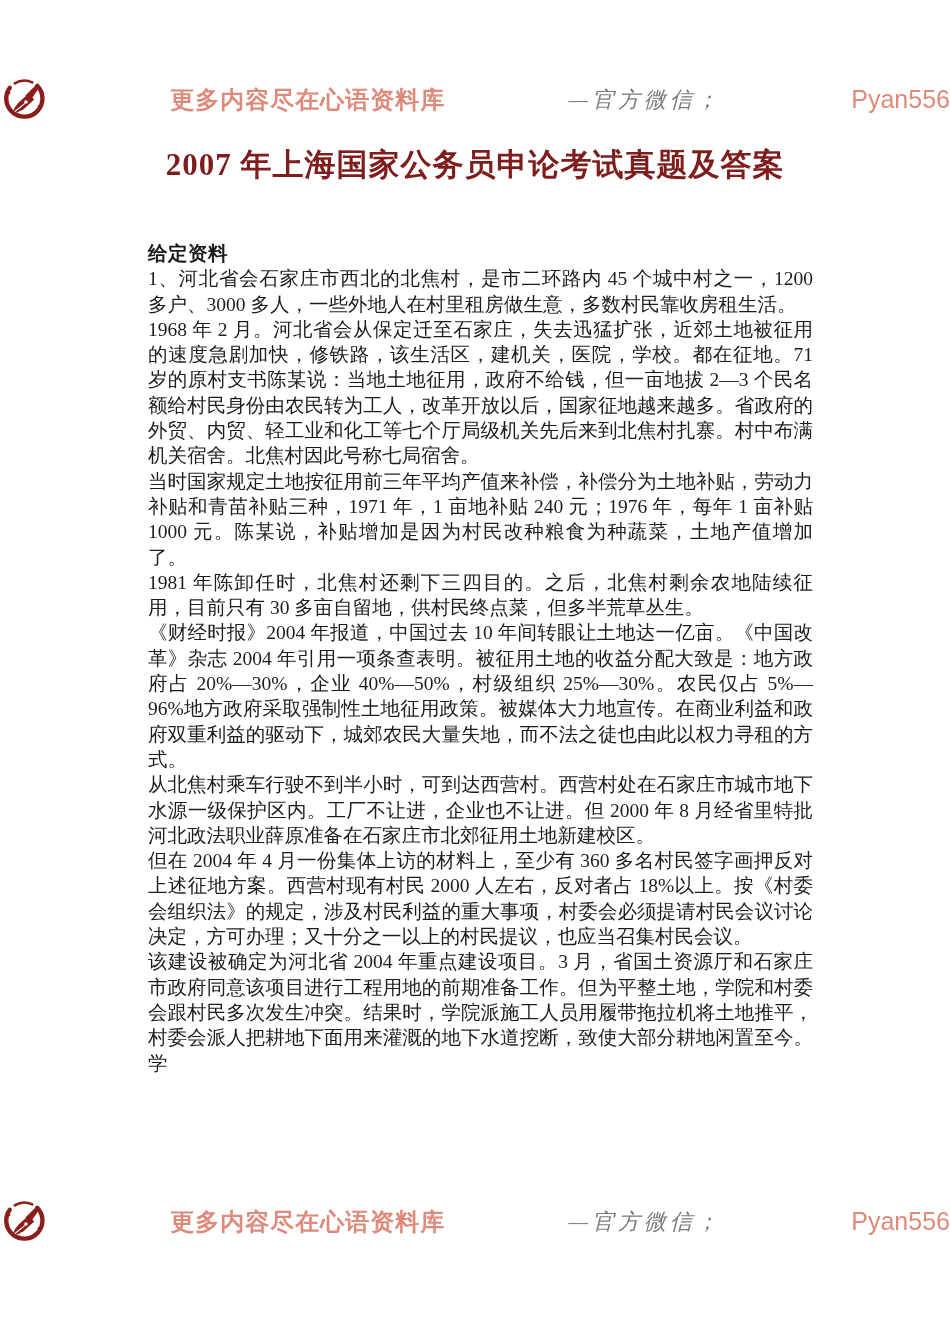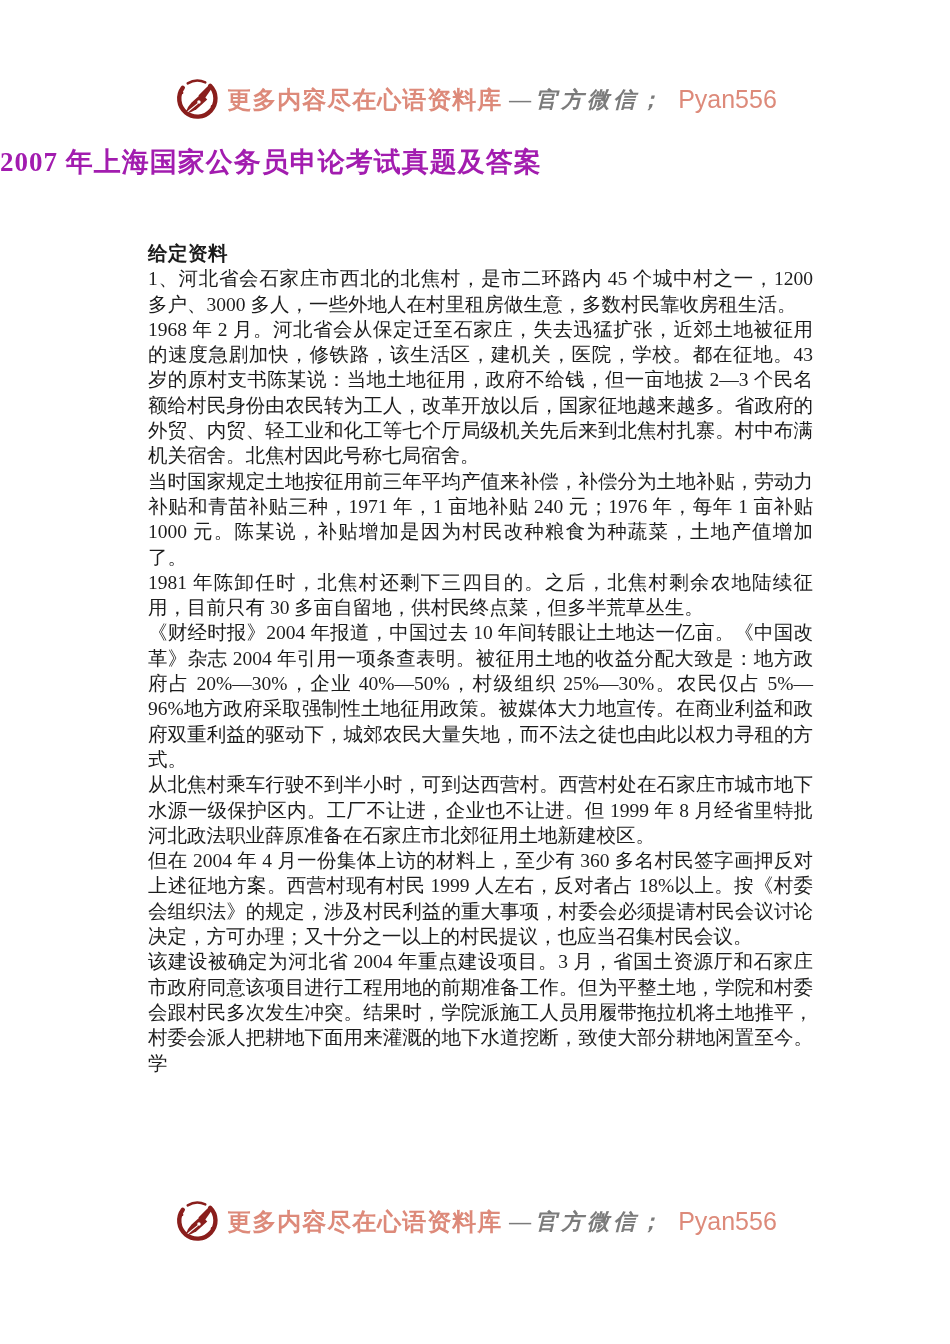--- a/index.html
+++ b/index.html
@@ -15,21 +15,21 @@
     font-family: "Liberation Serif", serif;
     color: #1c1c1c;
     overflow: hidden;
   }
   
   .promo {
     position: absolute;
     left: 0;
     width: 100%;
     display: flex;
-    justify-content: center;
+    justify-content: space-between;
     align-items: center;
     gap: 7px;
     white-space: nowrap;
   }
   .promo.header { top: 76px; }
   .promo.footer { top: 1198px; }
   .logo-icon {
     width: 47px;
     height: 47px;
     flex: 0 0 auto;
@@ -38,40 +38,41 @@
     font-family: "Liberation Serif", serif;
     font-size: 24px;
     font-weight: bold;
     color: #dd8a7a;
     letter-spacing: 1px;
   }
   .promo-wechat {
     font-family: "Liberation Serif", serif;
     font-size: 22px;
     font-style: italic;
-    font-weight: bold;
+    font-weight: normal;
     color: #7b7b7b;
     letter-spacing: 4px;
   }
   .promo-id {
     font-family: "Liberation Sans", sans-serif;
     font-size: 25px;
     color: #dd8a7a;
     margin-left: 6px;
   }
   
   .doc-title {
     position: absolute;
     top: 144px;
     left: 0;
     width: 100%;
-    font-size: 27px;
+    text-align: center;
+    font-size: 31px;
     font-weight: 600;
     letter-spacing: 1px;
-    color: #a21caf;
+    color: #7f1d1d;
   }
   
   .content {
     position: absolute;
     top: 241px;
     left: 148px;
     width: 665px;
     font-size: 19.5px;
     line-height: 25.3px;
     text-align: justify;
@@ -114,26 +115,26 @@
     <span class="promo-main">更多内容尽在心语资料库</span>
       <span class="promo-wechat">—官方微信；</span>
       <span class="promo-id">Pyan556</span>
   </div>
 
   <div class="doc-title">2007 年上海国家公务员申论考试真题及答案</div>
 
   <div class="content">
     <p class="section-heading">给定资料</p>
     <p>1、河北省会石家庄市西北的北焦村，是市二环路内 45 个城中村之一，1200 多户、3000 多人，一些外地人在村里租房做生意，多数村民靠收房租生活。</p>
-    <p>1968 年 2 月。河北省会从保定迁至石家庄，失去迅猛扩张，近郊土地被征用的速度急剧加快，修铁路，该生活区，建机关，医院，学校。都在征地。43 岁的原村支书陈某说：当地土地征用，政府不给钱，但一亩地拔 2—3 个民名额给村民身份由农民转为工人，改革开放以后，国家征地越来越多。省政府的外贸、内贸、轻工业和化工等七个厅局级机关先后来到北焦村扎寨。村中布满机关宿舍。北焦村因此号称七局宿舍。</p>
+    <p>1968 年 2 月。河北省会从保定迁至石家庄，失去迅猛扩张，近郊土地被征用的速度急剧加快，修铁路，该生活区，建机关，医院，学校。都在征地。71 岁的原村支书陈某说：当地土地征用，政府不给钱，但一亩地拔 2—3 个民名额给村民身份由农民转为工人，改革开放以后，国家征地越来越多。省政府的外贸、内贸、轻工业和化工等七个厅局级机关先后来到北焦村扎寨。村中布满机关宿舍。北焦村因此号称七局宿舍。</p>
     <p>当时国家规定土地按征用前三年平均产值来补偿，补偿分为土地补贴，劳动力补贴和青苗补贴三种，1971 年，1 亩地补贴 240 元；1976 年，每年 1 亩补贴 1000 元。陈某说，补贴增加是因为村民改种粮食为种蔬菜，土地产值增加了。</p>
     <p>1981 年陈卸任时，北焦村还剩下三四目的。之后，北焦村剩余农地陆续征用，目前只有 30 多亩自留地，供村民终点菜，但多半荒草丛生。</p>
     <p>《财经时报》2004 年报道，中国过去 10 年间转眼让土地达一亿亩。《中国改革》杂志 2004 年引用一项条查表明。被征用土地的收益分配大致是：地方政府占 20%—30%，企业 40%—50%，村级组织 25%—30%。农民仅占 5%—96%地方政府采取强制性土地征用政策。被媒体大力地宣传。在商业利益和政府双重利益的驱动下，城郊农民大量失地，而不法之徒也由此以权力寻租的方式。</p>
-    <p>从北焦村乘车行驶不到半小时，可到达西营村。西营村处在石家庄市城市地下水源一级保护区内。工厂不让进，企业也不让进。但 1999 年 8 月经省里特批河北政法职业薛原准备在石家庄市北郊征用土地新建校区。</p>
-    <p>但在 2004 年 4 月一份集体上访的材料上，至少有 360 多名村民签字画押反对上述征地方案。西营村现有村民 1999 人左右，反对者占 18%以上。按《村委会组织法》的规定，涉及村民利益的重大事项，村委会必须提请村民会议讨论决定，方可办理；又十分之一以上的村民提议，也应当召集村民会议。</p>
+    <p>从北焦村乘车行驶不到半小时，可到达西营村。西营村处在石家庄市城市地下水源一级保护区内。工厂不让进，企业也不让进。但 2000 年 8 月经省里特批河北政法职业薛原准备在石家庄市北郊征用土地新建校区。</p>
+    <p>但在 2004 年 4 月一份集体上访的材料上，至少有 360 多名村民签字画押反对上述征地方案。西营村现有村民 2000 人左右，反对者占 18%以上。按《村委会组织法》的规定，涉及村民利益的重大事项，村委会必须提请村民会议讨论决定，方可办理；又十分之一以上的村民提议，也应当召集村民会议。</p>
     <p>该建设被确定为河北省 2004 年重点建设项目。3 月，省国土资源厅和石家庄市政府同意该项目进行工程用地的前期准备工作。但为平整土地，学院和村委会跟村民多次发生冲突。结果时，学院派施工人员用履带拖拉机将土地推平，村委会派人把耕地下面用来灌溉的地下水道挖断，致使大部分耕地闲置至今。学</p>
   </div>
 
   <div class="promo footer">
     <svg class="logo-icon" viewBox="0 0 48 48" aria-hidden="true">
       <g fill="none" stroke="#8a1e1c">
         <path d="M10 12 A 18.5 18.5 0 1 0 38 10" stroke-width="4.5" stroke-linecap="round"></path>
         <path d="M33 6.5 A 19 19 0 0 0 15 7.5" stroke-width="2.5" stroke-linecap="round"></path>
       </g>
       <g fill="#8a1e1c" stroke="none">

